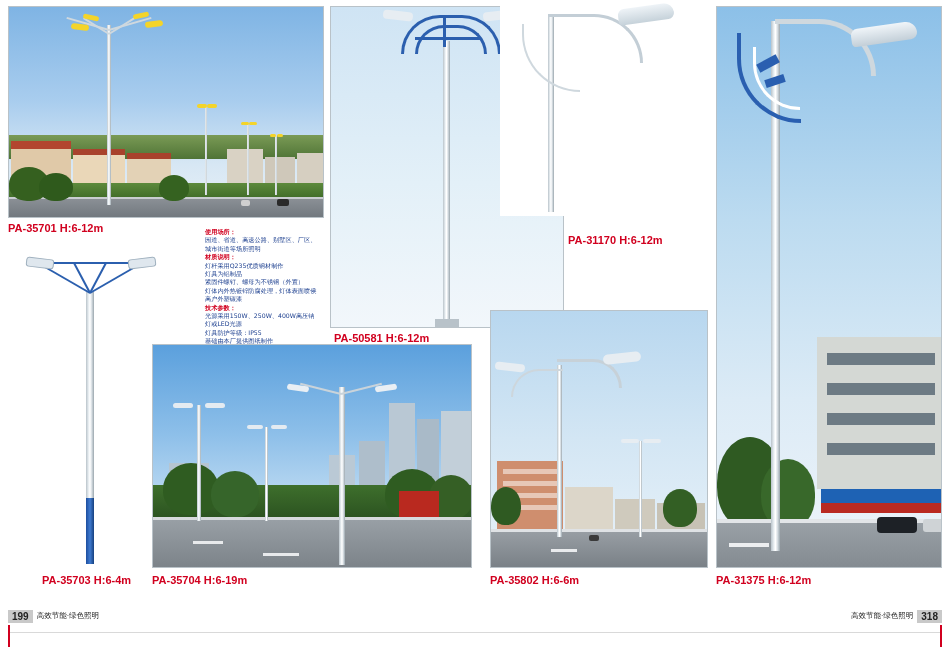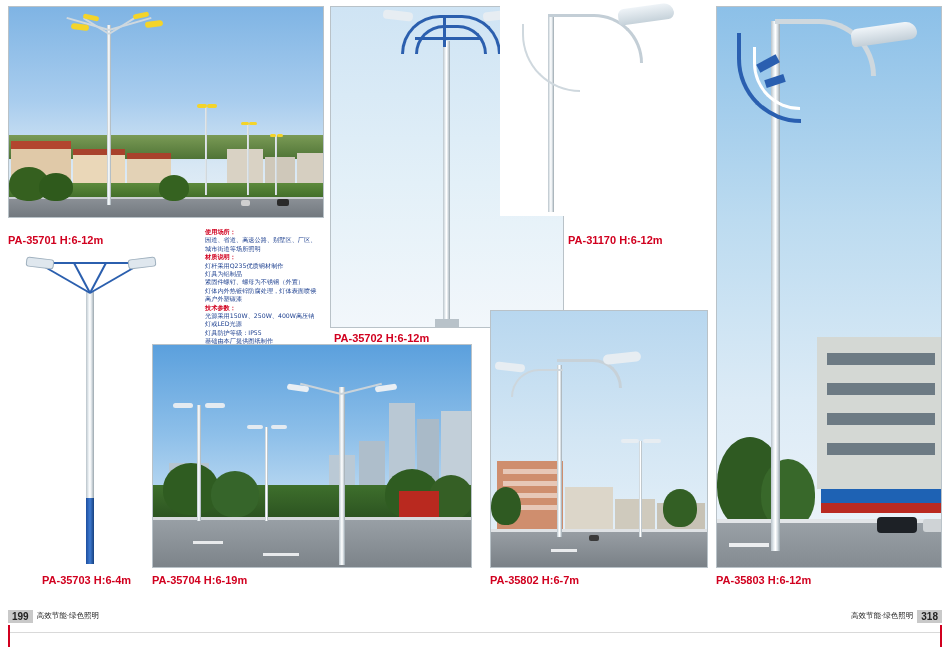--- a/index.html
+++ b/index.html
@@ -163,35 +163,35 @@
     <div class="lamp lampY" style="left:232px;top:115px;width:8px;height:3px;"></div>
     <div class="lamp lampY" style="left:240px;top:115px;width:8px;height:3px;"></div>
     <div class="pole" style="left:266px;top:128px;width:2px;height:60px;"></div>
     <div class="lamp lampY" style="left:261px;top:127px;width:6px;height:3px;"></div>
     <div class="lamp lampY" style="left:268px;top:127px;width:6px;height:3px;"></div>
 
     <div class="tree" style="left:0px;top:160px;width:40px;height:34px;background:#35601f;"></div>
     <div class="tree" style="left:30px;top:166px;width:34px;height:28px;background:#2f5a1c;"></div>
     <div class="tree" style="left:150px;top:168px;width:30px;height:26px;background:#356220;"></div>
   </div>
-  <div class="caption" style="left:8px; top:234px;">PA-35701 H:6-12m</div>
+  <div class="caption" style="left:8px; top:222px;">PA-35701 H:6-12m</div>
 
   <div class="photo" style="left:330px; top:6px; width:234px; height:322px;">
     <div class="sky" style="background:linear-gradient(to bottom,#cfe4f4 0%,#e3f0f8 55%,#f2f7fb 100%);"></div>
     <div class="pole" style="left:112px;top:34px;width:7px;height:286px;"></div>
 
     <div style="position:absolute;left:70px;top:8px;width:94px;height:36px;border:3px solid #2b5fae;border-bottom:none;border-radius:48px 48px 0 0;"></div>
     <div style="position:absolute;left:84px;top:18px;width:66px;height:26px;border:3px solid #2b5fae;border-bottom:none;border-radius:34px 34px 0 0;"></div>
     <div style="position:absolute;left:84px;top:30px;width:66px;height:3px;background:#2b5fae;"></div>
     <div style="position:absolute;left:112px;top:8px;width:3px;height:32px;background:#2b5fae;"></div>
     <div class="lamp" style="left:52px;top:4px;width:30px;height:9px;background:#e7edf2;border-radius:4px;transform:rotate(6deg);"></div>
     <div class="lamp" style="left:152px;top:4px;width:30px;height:9px;background:#e7edf2;border-radius:4px;transform:rotate(-6deg);"></div>
     <div style="position:absolute;left:104px;top:312px;width:24px;height:10px;background:#b8c2c9;"></div>
   </div>
-  <div class="caption" style="left:334px; top:332px;">PA-35702 H:6-12m</div>
+  <div class="caption" style="left:334px; top:332px;">PA-50581 H:6-12m</div>
 
   <div class="specs">
     <div class="hd">使用场所：</div>
     <div class="bd">园道、省道、高速公路、别墅区、厂区、城市街道等场所照明</div>
     <div class="hd">材质说明：</div>
     <div class="bd" style="white-space:pre-line;">灯杆采用Q235优质钢材制作
 灯具为铝制品
 紧固件螺钉、螺母为不锈钢（外置）
 灯体内外热镀锌防腐处理，灯体表面喷侯高户外塑碳漆</div>
     <div class="hd">技术参数：</div>
@@ -286,21 +286,21 @@
     <div class="pole" style="left:66px;top:54px;width:5px;height:172px;"></div>
     <div style="position:absolute;left:66px;top:48px;width:62px;height:26px;border:3px solid #c7d1d8;border-left:none;border-bottom:none;border-radius:0 36px 0 0;"></div>
     <div class="lamp" style="left:112px;top:42px;width:38px;height:10px;background:#e7edf2;border-radius:6px;transform:rotate(-6deg);"></div>
     <div style="position:absolute;left:20px;top:58px;width:50px;height:26px;border:2px solid #cdd6dc;border-right:none;border-bottom:none;border-radius:30px 0 0 0;"></div>
     <div class="lamp" style="left:4px;top:52px;width:30px;height:8px;background:#e7edf2;border-radius:5px;transform:rotate(6deg);"></div>
 
     <div class="pole" style="left:148px;top:130px;width:3px;height:96px;"></div>
     <div class="lamp" style="left:130px;top:128px;width:18px;height:4px;background:#e7edf2;"></div>
     <div class="lamp" style="left:152px;top:128px;width:18px;height:4px;background:#e7edf2;"></div>
   </div>
-  <div class="caption" style="left:490px; top:574px;">PA-35802 H:6-7m</div>
+  <div class="caption" style="left:490px; top:574px;">PA-35802 H:6-6m</div>
 
   <div class="photo" style="left:716px; top:6px; width:226px; height:562px;">
     <div class="sky" style="background:linear-gradient(to bottom,#8cc0e8 0%,#bcdbf0 38%,#dcebf6 70%,#eef4fa 100%);"></div>
 
     <div class="bldg" style="left:100px;top:330px;width:126px;height:152px;background:#d4d8d4;"></div>
     <div class="win" style="left:110px;top:346px;width:108px;height:12px;background:#6d7b84;"></div>
     <div class="win" style="left:110px;top:376px;width:108px;height:12px;background:#6d7b84;"></div>
     <div class="win" style="left:110px;top:406px;width:108px;height:12px;background:#6d7b84;"></div>
     <div class="win" style="left:110px;top:436px;width:108px;height:12px;background:#6d7b84;"></div>
 
@@ -318,21 +318,21 @@
 
     <div class="pole" style="left:54px;top:14px;width:9px;height:530px;"></div>
 
     <div style="position:absolute;left:58px;top:12px;width:96px;height:52px;border:5px solid #cfd8de;border-left:none;border-bottom:none;border-radius:0 64px 0 0;"></div>
     <div style="position:absolute;left:20px;top:26px;width:60px;height:86px;border:4px solid #2a5fb0;border-right:none;border-top:none;border-radius:0 0 0 70px;"></div>
     <div style="position:absolute;left:36px;top:40px;width:44px;height:60px;border:3px solid #ffffff;border-right:none;border-top:none;border-radius:0 0 0 50px;"></div>
     <div class="lamp" style="left:134px;top:18px;width:66px;height:18px;background:linear-gradient(to bottom,#f0f5f9,#c3cfd8);border-radius:10px 16px 10px 6px;transform:rotate(-8deg);"></div>
     <div style="position:absolute;left:40px;top:52px;width:22px;height:9px;background:#2a5fb0;transform:rotate(-28deg);"></div>
     <div style="position:absolute;left:48px;top:70px;width:20px;height:8px;background:#2a5fb0;transform:rotate(-18deg);"></div>
   </div>
-  <div class="caption" style="left:716px; top:574px;">PA-35803 H:6-12m</div>
+  <div class="caption" style="left:716px; top:574px;">PA-31375 H:6-12m</div>
 
   <div class="footline"></div>
   <div class="redbar" style="left:8px;"></div>
   <div class="redbar" style="right:8px;"></div>
 
   <div class="footer-left" style="left:8px;">
     <span class="pagenum">199</span>
     <span class="foot-txt">高效节能·绿色照明</span>
   </div>
 

